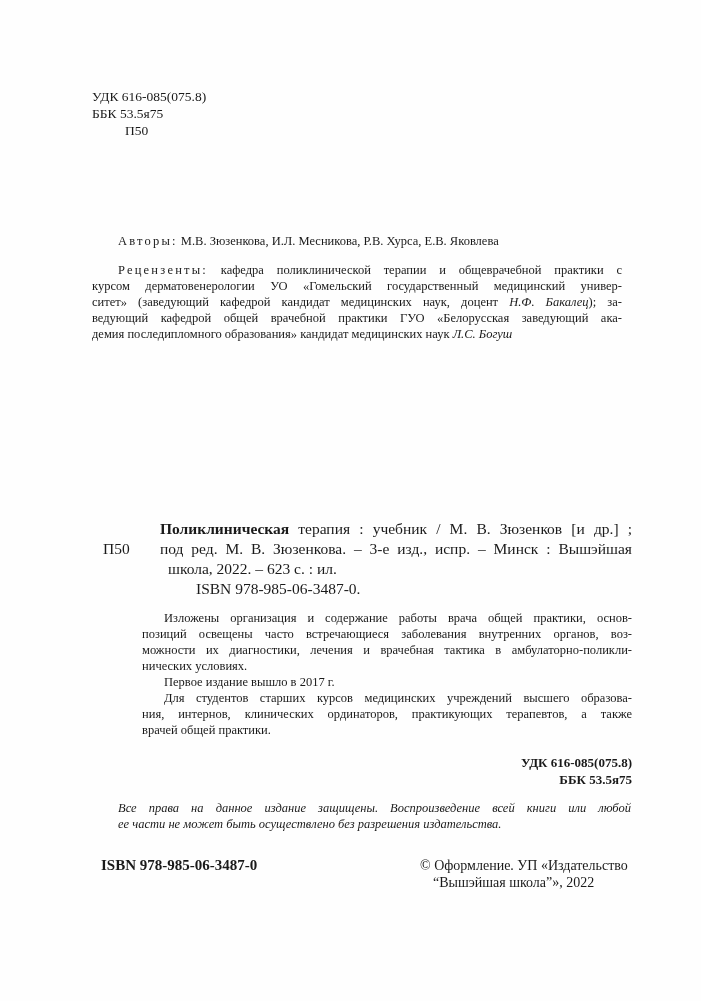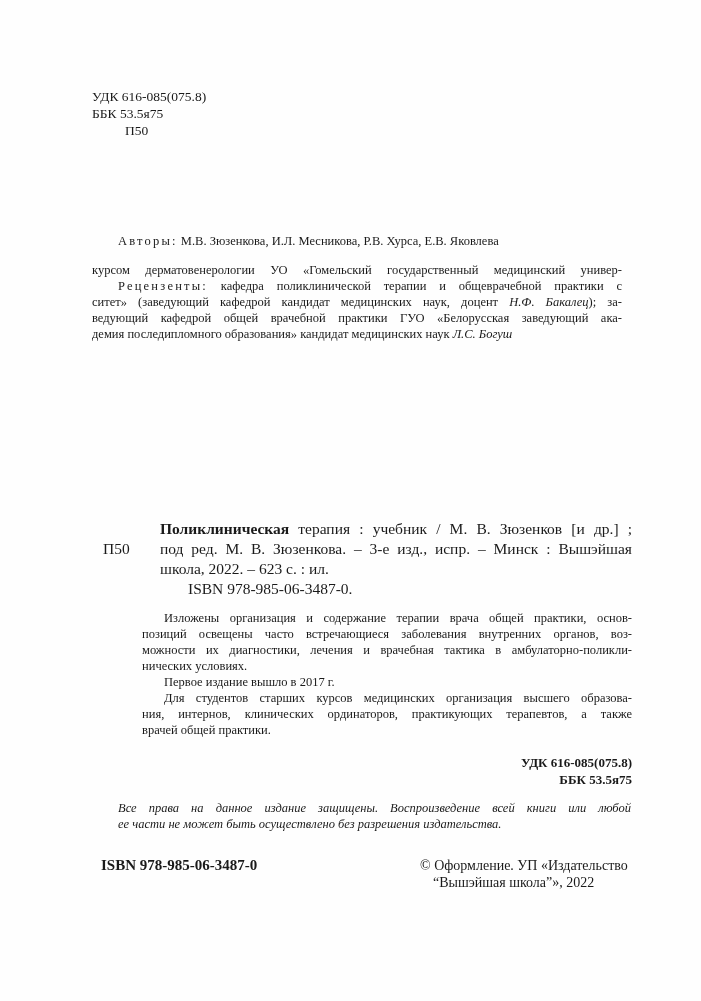--- a/index.html
+++ b/index.html
@@ -12,21 +12,21 @@
   .codes { left: 92px; top: 88px; font-size: 13.5px; line-height: 17px; }
   .codes .p50 { padding-left: 33px; }
   .authors { left: 118px; top: 233px; font-size: 12.5px; line-height: 16px; white-space: nowrap; }
   .spaced { letter-spacing: 2.2px; }
   .reviewers { left: 92px; top: 262px; width: 530px; font-size: 12.5px; line-height: 16px; text-align: justify; }
   .reviewers .ln { display: block; text-align: justify; text-align-last: justify; white-space: nowrap; }
   .reviewers .ln.first { text-indent: 26px; }
   .reviewers .ln.last { text-align-last: left; }
   .bib { left: 160px; top: 519px; width: 472px; font-size: 15.5px; line-height: 20px; text-align: center; }
   .bib .ln { display: block; white-space: nowrap; text-align-last: justify; }
-  .bib .ln.l3, .bib .ln.l4 { text-align-last: left; }
+  .bib .ln.l3, .bib .ln.l4 { text-align-last: left; margin-left: 8px; }
   .bib .ln.l4 { padding-left: 0px; }
   .bib b { font-weight: bold; }
   .p50side { left: 103px; top: 539px; font-size: 15.5px; line-height: 20px; }
   .annot { left: 142px; top: 610px; width: 490px; font-size: 12.5px; line-height: 16px; }
   .annot .ln { display: block; white-space: nowrap; text-align-last: justify; }
   .annot .ln.ind { text-indent: 22px; }
   .annot .ln.end { text-align-last: left; }
   .codes2 { right: 69px; top: 754px; font-size: 13px; line-height: 17px; text-align: right; font-weight: bold; }
   .rights { left: 118px; top: 800px; width: 513px; font-size: 12.5px; line-height: 16px; font-style: italic; }
   .rights .ln { display: block; white-space: nowrap; text-align-last: justify; }
@@ -42,43 +42,43 @@
   <div>УДК 616-085(075.8)</div>
   <div>ББК 53.5я75</div>
   <div class="p50">П50</div>
 </div>
 
 <div class="abs authors">
   <span class="spaced">Авторы:</span><span> М.В. Зюзенкова, И.Л. Месникова, Р.В. Хурса, Е.В. Яковлева</span>
 </div>
 
 <div class="abs reviewers">
+  <span class="ln first"><span class="spaced">Рецензенты:</span><span> кафедра поликлинической терапии и общеврачебной практики с</span></span>
   <span class="ln">курсом дерматовенерологии УО «Гомельский государственный медицинский универ-</span>
-  <span class="ln first"><span class="spaced">Рецензенты:</span><span> кафедра поликлинической терапии и общеврачебной практики с</span></span>
   <span class="ln"><span>ситет» (заведующий кафедрой кандидат медицинских наук, доцент </span><i>Н.Ф. Бакалец</i><span>); за-</span></span>
   <span class="ln">ведующий кафедрой общей врачебной практики ГУО «Белорусская заведующий ака-</span>
   <span class="ln last"><span>демия последипломного образования» кандидат медицинских наук </span><i>Л.С. Богуш</i></span>
 </div>
 
 <div class="abs p50side">П50</div>
 
 <div class="abs bib">
   <span class="ln l1"><b>Поликлиническая</b><span> терапия : учебник / М. В. Зюзенков [и др.] ;</span></span>
   <span class="ln l2">под ред. М. В. Зюзенкова. – 3-е изд., испр. – Минск : Вышэйшая</span>
   <span class="ln l3">школа, 2022. – 623 с. : ил.</span>
   <span class="ln l4" style="padding-left:28px;">ISBN 978-985-06-3487-0.</span>
 </div>
 
 <div class="abs annot">
-  <span class="ln ind">Изложены организация и содержание терапии врача общей практики, основ-</span>
+  <span class="ln ind">Изложены организация и содержание работы врача общей практики, основ-</span>
   <span class="ln">позиций освещены часто встречающиеся заболевания внутренних органов, воз-</span>
   <span class="ln">можности их диагностики, лечения и врачебная тактика в амбулаторно-поликли-</span>
   <span class="ln end">нических условиях.</span>
   <span class="ln ind end">Первое издание вышло в 2017 г.</span>
-  <span class="ln ind">Для студентов старших курсов медицинских организация высшего образова-</span>
+  <span class="ln ind">Для студентов старших курсов медицинских учреждений высшего образова-</span>
   <span class="ln">ния, интернов, клинических ординаторов, практикующих терапевтов, а также</span>
   <span class="ln end">врачей общей практики.</span>
 </div>
 
 <div class="abs codes2">
   <div>УДК 616-085(075.8)</div>
   <div>ББК 53.5я75</div>
 </div>
 
 <div class="abs rights">

